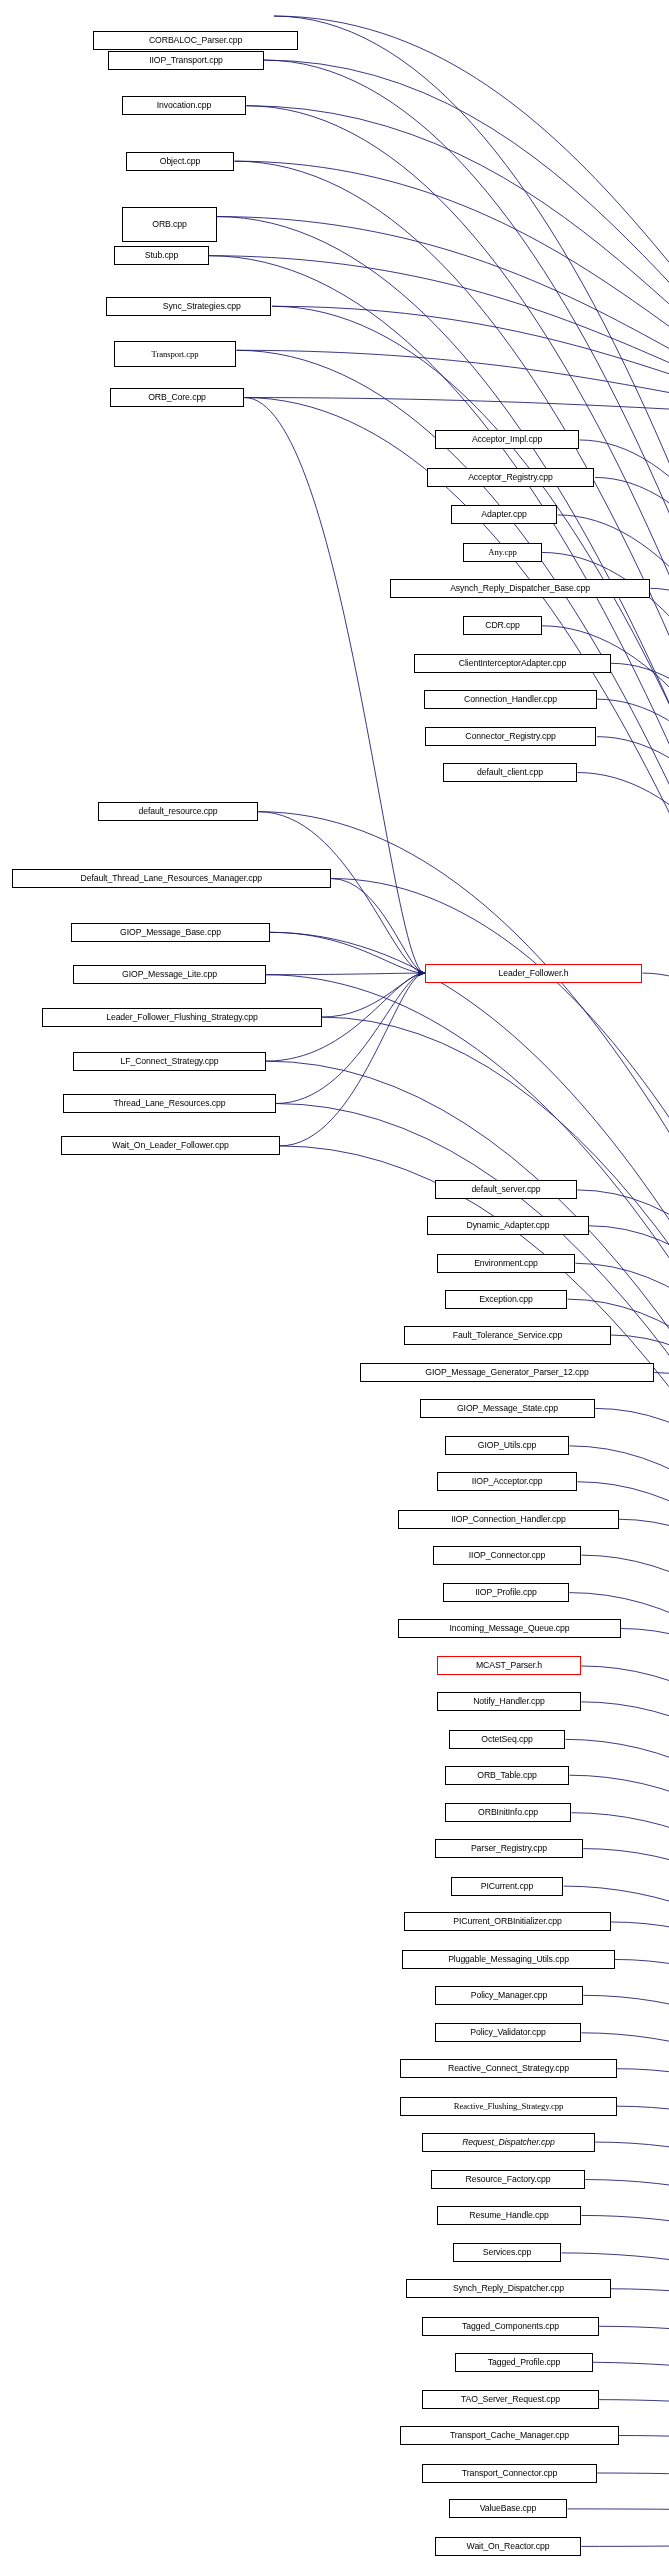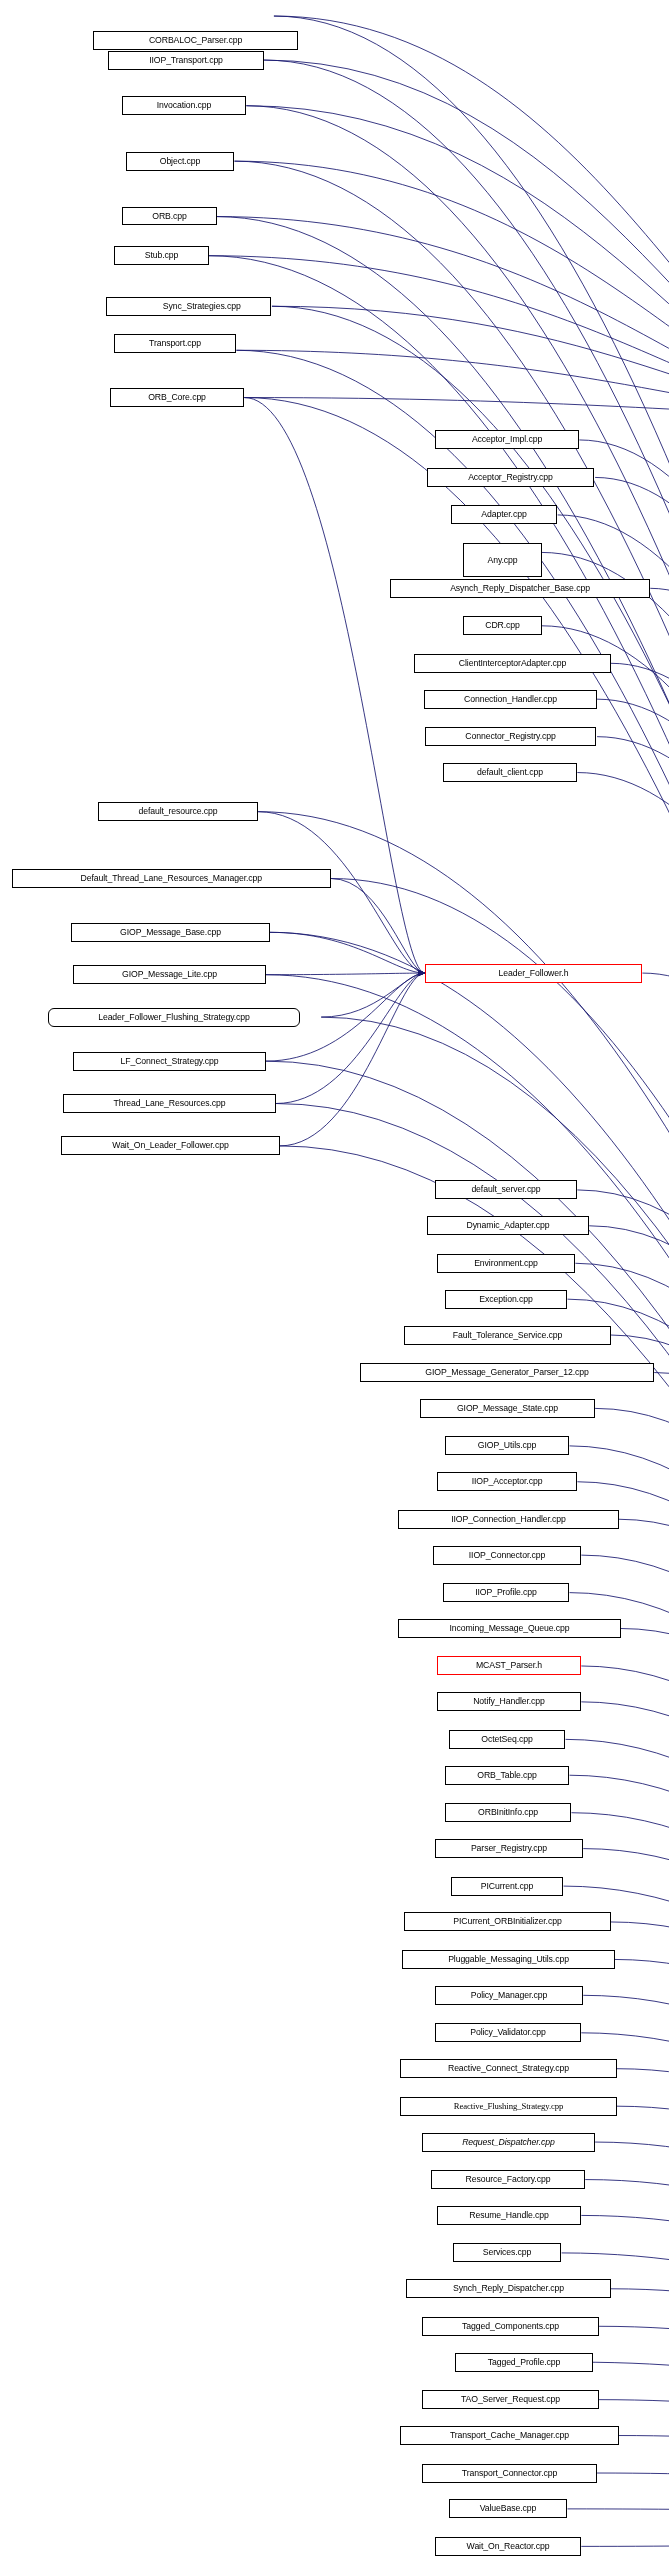--- a/index.html
+++ b/index.html
@@ -140,40 +140,40 @@
       <path d="M671.5588235294117,2942.779746835443 C1129.2623529411765,2942.779746835443 1343.5508235294117,2920.169620253165 1503.7470588235294,2920.169620253165" fill="none" stroke="#191970" stroke-width="1" marker-end="url(#ah)"></path>
       <path d="M1092.705882352941,480.1601265822785 C1318.7785294117646,480.1601265822785 1424.621632352941,2920.169620253165 1503.7470588235294,2920.169620253165" fill="none" stroke="#191970" stroke-width="1" marker-end="url(#ah)"></path>
       <path d="M742.1294117647059,1124.5487341772152 C1161.019117647059,1124.5487341772152 1357.135661764706,2920.169620253165 1503.7470588235294,2920.169620253165" fill="none" stroke="#191970" stroke-width="1" marker-end="url(#ah)"></path>
     </svg>
   <div id="nodes">
       <div class="node red" style="left: 425px; top: 964px; width: 217px; height: 19px;">Leader_Follower.h</div>
       <div class="node" style="left: 93px; top: 6.5px; width: 205px; height: 19px; margin-top: 24px;">CORBALOC_Parser.cpp</div>
       <div class="node" style="left: 108px; top: 51px; width: 156px; height: 19px;">IIOP_Transport.cpp</div>
       <div class="node" style="left: 122px; top: 96px; width: 124px; height: 19px;">Invocation.cpp</div>
       <div class="node" style="left: 126px; top: 152px; width: 108px; height: 19px;">Object.cpp</div>
-      <div class="node" style="left: 122px; top: 207px; width: 95px; height: 18px;">ORB.cpp</div>
+      <div class="node" style="left: 122px; top: 207px; width: 95px; height: 35px;">ORB.cpp</div>
       <div class="node" style="left: 114px; top: 246px; width: 95px; height: 19px;">Stub.cpp</div>
       <div class="node" style="left: 106px; top: 297px; width: 165px; height: 19px; padding-left: 30px;">Sync_Strategies.cpp</div>
-      <div class="node" style="left: 114px; top: 334px; width: 122px; height: 19px;">Transport.cpp</div>
+      <div class="node" style="left: 114px; top: 341px; width: 122px; height: 26px; font-family: Liberation Serif, serif;">Transport.cpp</div>
       <div class="node" style="left: 110px; top: 388px; width: 134px; height: 19px;">ORB_Core.cpp</div>
       <div class="node" style="left: 435px; top: 430px; width: 144px; height: 19px;">Acceptor_Impl.cpp</div>
       <div class="node" style="left: 427px; top: 468px; width: 167px; height: 19px;">Acceptor_Registry.cpp</div>
       <div class="node" style="left: 451px; top: 505px; width: 106px; height: 19px;">Adapter.cpp</div>
-      <div class="node" style="left: 463px; top: 543px; width: 79px; height: 34px;">Any.cpp</div>
+      <div class="node" style="left: 463px; top: 543px; width: 79px; height: 19px; font-family: Liberation Serif, serif;">Any.cpp</div>
       <div class="node" style="left: 390px; top: 579px; width: 260px; height: 19px;">Asynch_Reply_Dispatcher_Base.cpp</div>
       <div class="node" style="left: 463px; top: 616px; width: 79px; height: 19px;">CDR.cpp</div>
       <div class="node" style="left: 414px; top: 654px; width: 197px; height: 19px;">ClientInterceptorAdapter.cpp</div>
       <div class="node" style="left: 424px; top: 690px; width: 173px; height: 19px;">Connection_Handler.cpp</div>
       <div class="node" style="left: 425px; top: 727px; width: 171px; height: 19px;">Connector_Registry.cpp</div>
       <div class="node" style="left: 443px; top: 763px; width: 134px; height: 19px;">default_client.cpp</div>
       <div class="node" style="left: 98px; top: 802px; width: 160px; height: 19px;">default_resource.cpp</div>
       <div class="node" style="left: 11.8px; top: 869px; width: 319px; height: 19px;">Default_Thread_Lane_Resources_Manager.cpp</div>
       <div class="node" style="left: 71px; top: 923px; width: 199px; height: 19px;">GIOP_Message_Base.cpp</div>
       <div class="node" style="left: 73px; top: 965px; width: 193px; height: 19px;">GIOP_Message_Lite.cpp</div>
-      <div class="node" style="left: 48px; top: 1008px; width: 252px; height: 19px; border-radius: 6px;">Leader_Follower_Flushing_Strategy.cpp</div>
+      <div class="node" style="left: 42px; top: 1008px; width: 280px; height: 19px;">Leader_Follower_Flushing_Strategy.cpp</div>
       <div class="node" style="left: 73px; top: 1052px; width: 193px; height: 19px;">LF_Connect_Strategy.cpp</div>
       <div class="node" style="left: 63px; top: 1094px; width: 213px; height: 19px;">Thread_Lane_Resources.cpp</div>
       <div class="node" style="left: 61px; top: 1136px; width: 219px; height: 19px;">Wait_On_Leader_Follower.cpp</div>
       <div class="node" style="left: 435px; top: 1180px; width: 142px; height: 19px;">default_server.cpp</div>
       <div class="node" style="left: 427px; top: 1216px; width: 162px; height: 19px;">Dynamic_Adapter.cpp</div>
       <div class="node" style="left: 437px; top: 1254px; width: 138px; height: 19px;">Environment.cpp</div>
       <div class="node" style="left: 445px; top: 1290px; width: 122px; height: 19px;">Exception.cpp</div>
       <div class="node" style="left: 404px; top: 1326px; width: 207px; height: 19px;">Fault_Tolerance_Service.cpp</div>
       <div class="node" style="left: 360px; top: 1363px; width: 294px; height: 19px;">GIOP_Message_Generator_Parser_12.cpp</div>
       <div class="node" style="left: 420px; top: 1399px; width: 175px; height: 19px;">GIOP_Message_State.cpp</div>

